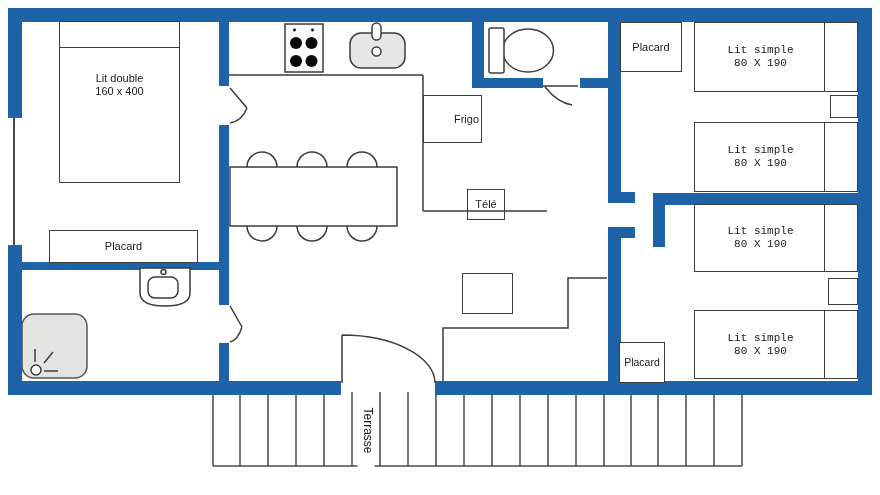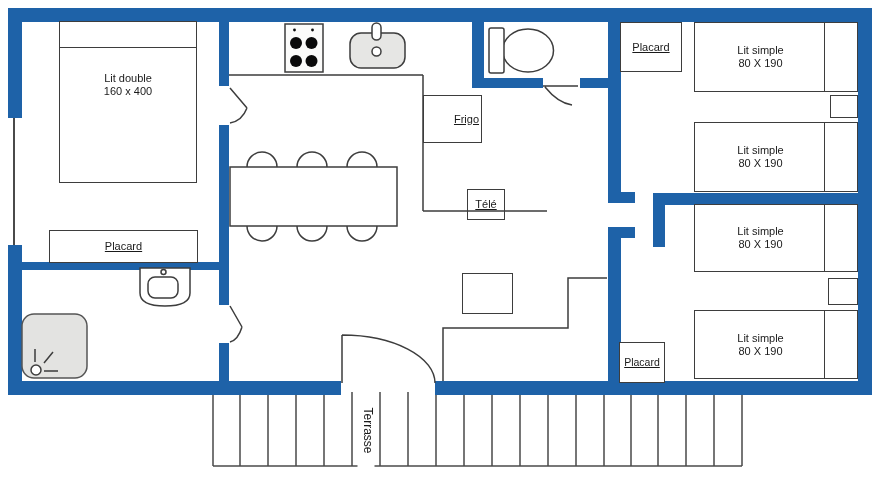--- a/index.html
+++ b/index.html
@@ -3,25 +3,25 @@
 <meta charset="utf-8">
 <style>
   html,body{margin:0;padding:0;background:#ffffff;}
   .plan{
     position:relative;width:880px;height:495px;background:#ffffff;
     font-family:"Liberation Sans",sans-serif;color:#1a1a1a;overflow:hidden;
   }
   .wall{position:absolute;background:var(--wall,#1e62a8);z-index:2;}
   .winline{position:absolute;background:#4a4a4a;z-index:2;}
   .box{position:absolute;background:#fff;border:1.5px solid #3d3d3d;box-sizing:border-box;z-index:3;}
-  .center{display:flex;align-items:center;justify-content:center;flex-direction:column;text-decoration:underline;}
+  .center{display:flex;align-items:center;justify-content:center;flex-direction:column;}
   .lbl{font-size:11px;line-height:13px;text-align:center;white-space:nowrap;}
   .pillow-h{position:absolute;top:0;left:0;right:0;height:25px;border-bottom:1.5px solid #3d3d3d;}
   .pillow-v{position:absolute;top:0;right:0;bottom:0;width:32px;border-left:1.5px solid #3d3d3d;}
-  .bed-lbl{position:absolute;left:0;width:131px;top:50%;transform:translateY(-50%);}
+  .bed-lbl{position:absolute;left:0;width:131px;top:50%;transform:translateY(-50%);font-family:Liberation Mono, monospace;}
   .overlay{position:absolute;left:0;top:0;z-index:5;pointer-events:none;}
   .float-lbl{position:absolute;z-index:6;font-size:12px;line-height:14px;text-align:center;}
 </style>
 </head>
 <body>
 
 <div class="plan">
 
   <div class="wall" style="left:8px;top:8px;width:864px;height:14px;"></div>
   <div class="wall" style="left:8px;top:381px;width:333px;height:14px;"></div>
@@ -41,21 +41,21 @@
   <div class="wall" style="left:472px;top:78px;width:71px;height:10px;"></div>
   <div class="wall" style="left:580px;top:78px;width:30px;height:10px;"></div>
 
   <div class="wall" style="left:608px;top:22px;width:13px;height:181px;"></div>
   <div class="wall" style="left:608px;top:192px;width:27px;height:11px;"></div>
   <div class="wall" style="left:608px;top:227px;width:13px;height:154px;"></div>
   <div class="wall" style="left:608px;top:227px;width:27px;height:11px;"></div>
   <div class="wall" style="left:653px;top:193px;width:219px;height:12px;"></div>
   <div class="wall" style="left:653px;top:193px;width:12px;height:54px;"></div>
 
-  <div class="box" style="left:59px;top:21px;width:138px;height:162px;">
+  <div class="box" style="left:59px;top:21px;width:121px;height:162px;">
     <div class="pillow-h"></div>
     <div class="lbl" style="position:absolute;left:0;right:0;top:50px;">
       <div>Lit double</div>
       <div>160 x 400</div>
     </div>
   </div>
   <div class="box center" style="left:49px;top:230px;width:149px;height:33px;">
     <div class="lbl">Placard</div>
   </div>
 

